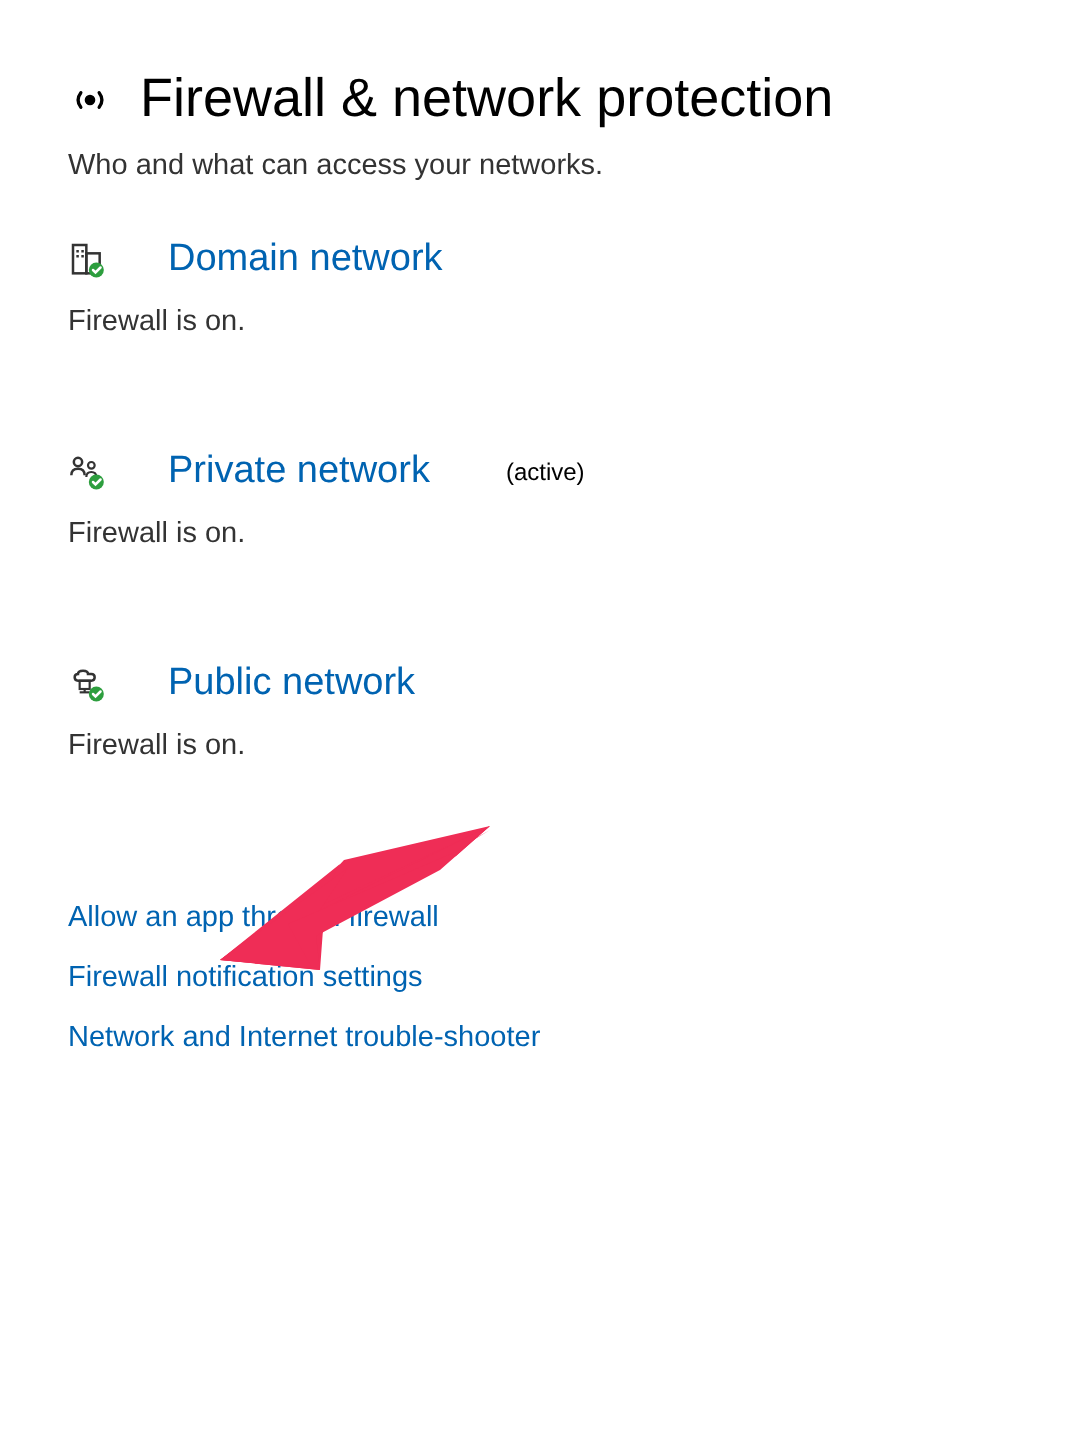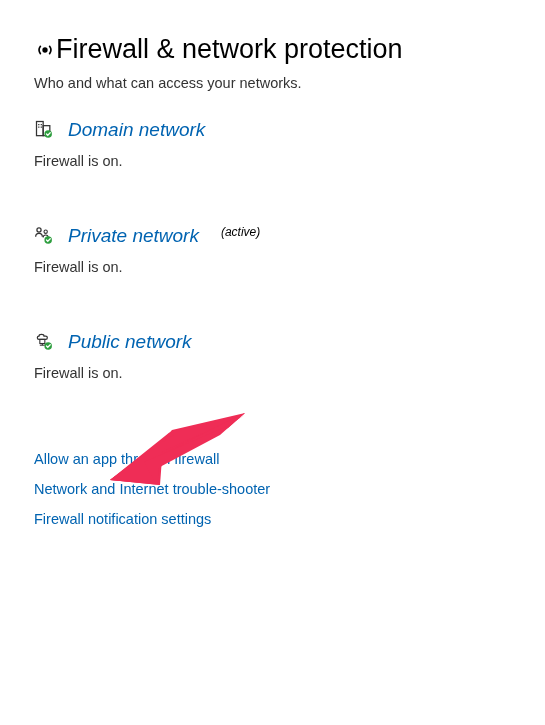--- a/index.html
+++ b/index.html
@@ -12,21 +12,21 @@
       background: #fff;
       width: 545px;
       height: 725px;
       padding: 34px;
       color: #000;
       position: relative;
     }
     .header {
       display: flex;
       align-items: center;
-      gap: 0;
+      gap: 14px;
       margin-bottom: 10px;
     }
     .header-icon {
       width: 22px;
       height: 22px;
     }
     .page-title {
       font-size: 27px;
       font-weight: 400;
       color: #000;
@@ -34,23 +34,23 @@
     .page-subtitle {
       font-size: 14.5px;
       color: #333;
       margin-bottom: 28px;
     }
     .network-section {
       margin-bottom: 56px;
     }
     .network-header {
       display: flex;
-      gap: 14px;
+      align-items: center;
+      gap: 30px;
       margin-bottom: 8px;
-      font-style: italic;
     }
     .network-icon {
       width: 20px;
       height: 20px;
       position: relative;
     }
     .network-title {
       font-size: 19px;
       font-weight: 400;
       color: #0063b1;
@@ -150,22 +150,22 @@
         <path d="M15 18 l1.5 1.5 l3 -3" stroke="#fff" stroke-width="1.5" fill="none" stroke-linecap="round"></path>
       </svg>
     </span>
     <span class="network-title">Public network</span>
   </div>
   <p class="network-status">Firewall is on.</p>
 </div>
 
 <div class="links-section">
   <a class="link-item">Allow an app through firewall</a>
+  <a class="link-item">Firewall notification settings</a>
   <a class="link-item">Network and Internet trouble-shooter</a>
-  <a class="link-item">Firewall notification settings</a>
 </div>
 
 <div class="arrow-annotation">
   <svg viewBox="0 0 140 80" width="140" height="80">
     <defs>
       <linearGradient id="arrowGrad" x1="0%" y1="0%" x2="100%" y2="100%">
         <stop offset="0%" style="stop-color:#ef2d56"></stop>
         <stop offset="100%" style="stop-color:#e91e50"></stop>
       </linearGradient>
     </defs>

